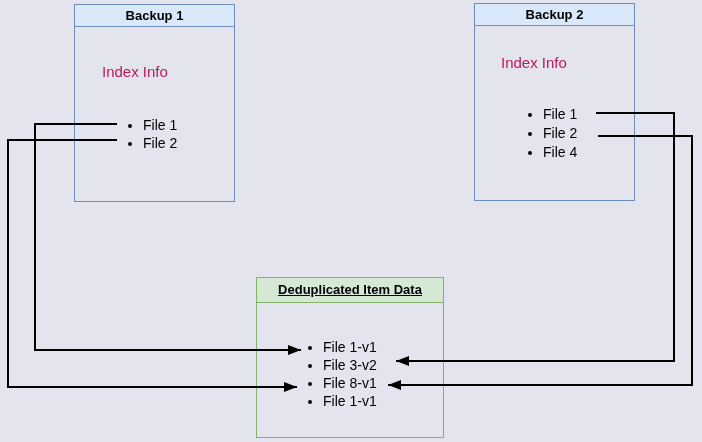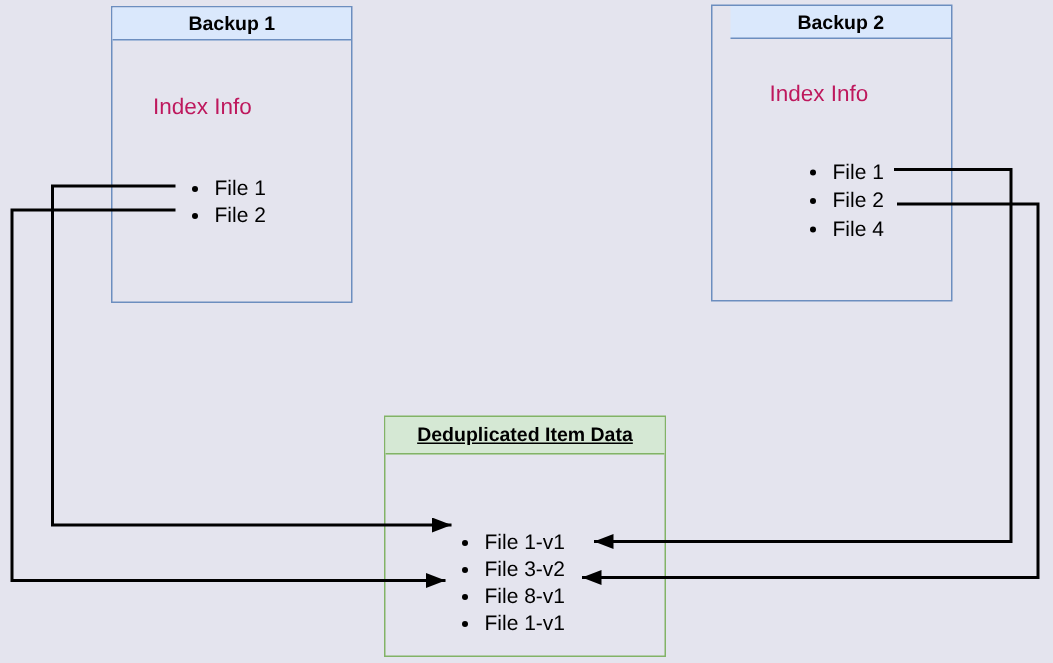--- a/index.html
+++ b/index.html
@@ -56,21 +56,21 @@
     line-height: 21px;
   }
   .green .box-header {
     background: #d5e8d4;
     border-bottom: 1.5px solid #82b366;
     height: 25px;
     line-height: 24px;
     text-decoration: underline;
   }
   #backup1 { left: 74px;  top: 4px;   width: 161px; height: 198px; }
-  #backup2 { left: 474px; top: 3px;   width: 161px; height: 198px; padding-left: 12px; }
+  #backup2 { left: 474px; top: 3px;   width: 161px; height: 198px; }
   #dedup   { left: 256px; top: 277px; width: 188px; height: 161px; }
 
   .index-label {
     font-size: 15px;
     line-height: 17px;
     color: #be185d;
   }
   #backup1 .index-label { margin: 36px 0 0 27px; }
   #backup2 .index-label { margin: 28px 0 0 26px; }
 
@@ -78,21 +78,21 @@
     margin: 0;
     padding: 0 0 0 68px;
     list-style: disc outside;
     font-size: 14px;
     color: #000;
   }
   #backup1 ul.file-list { margin-top: 36px; }
   #backup1 ul.file-list li { line-height: 18px; }
   #backup2 ul.file-list { margin-top: 34px; }
   #backup2 ul.file-list li { line-height: 19px; }
-  #dedup ul.file-list { margin-top: 49px; padding-left: 66px; }
+  #dedup ul.file-list { margin-top: 35px; padding-left: 66px; }
   #dedup ul.file-list li { line-height: 18px; }
 </style>
 </head>
 <body>
 
 <div class="canvas">
 
   <svg class="wires" viewBox="0 0 702 442" xmlns="http://www.w3.org/2000/svg">
     <defs>
       <marker id="arrow" markerUnits="userSpaceOnUse" markerWidth="14" markerHeight="12" refX="13" refY="5" orient="auto">

